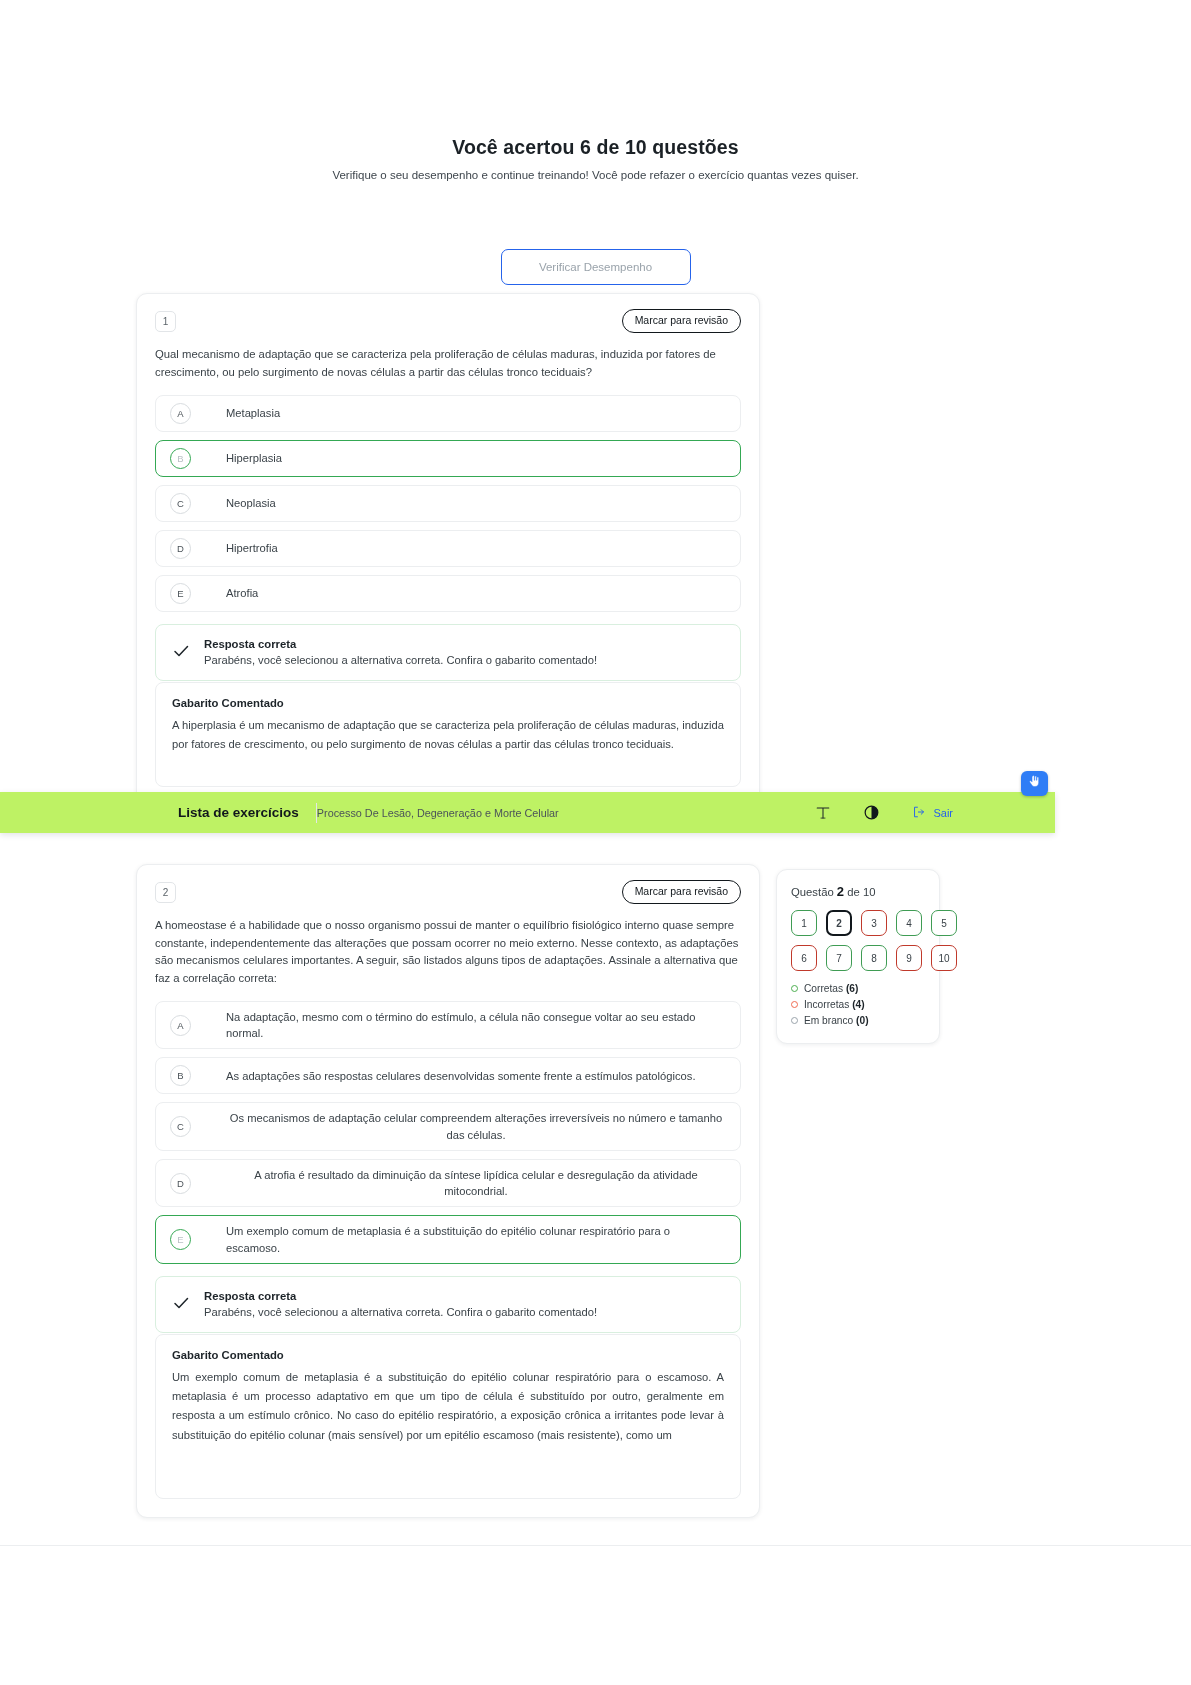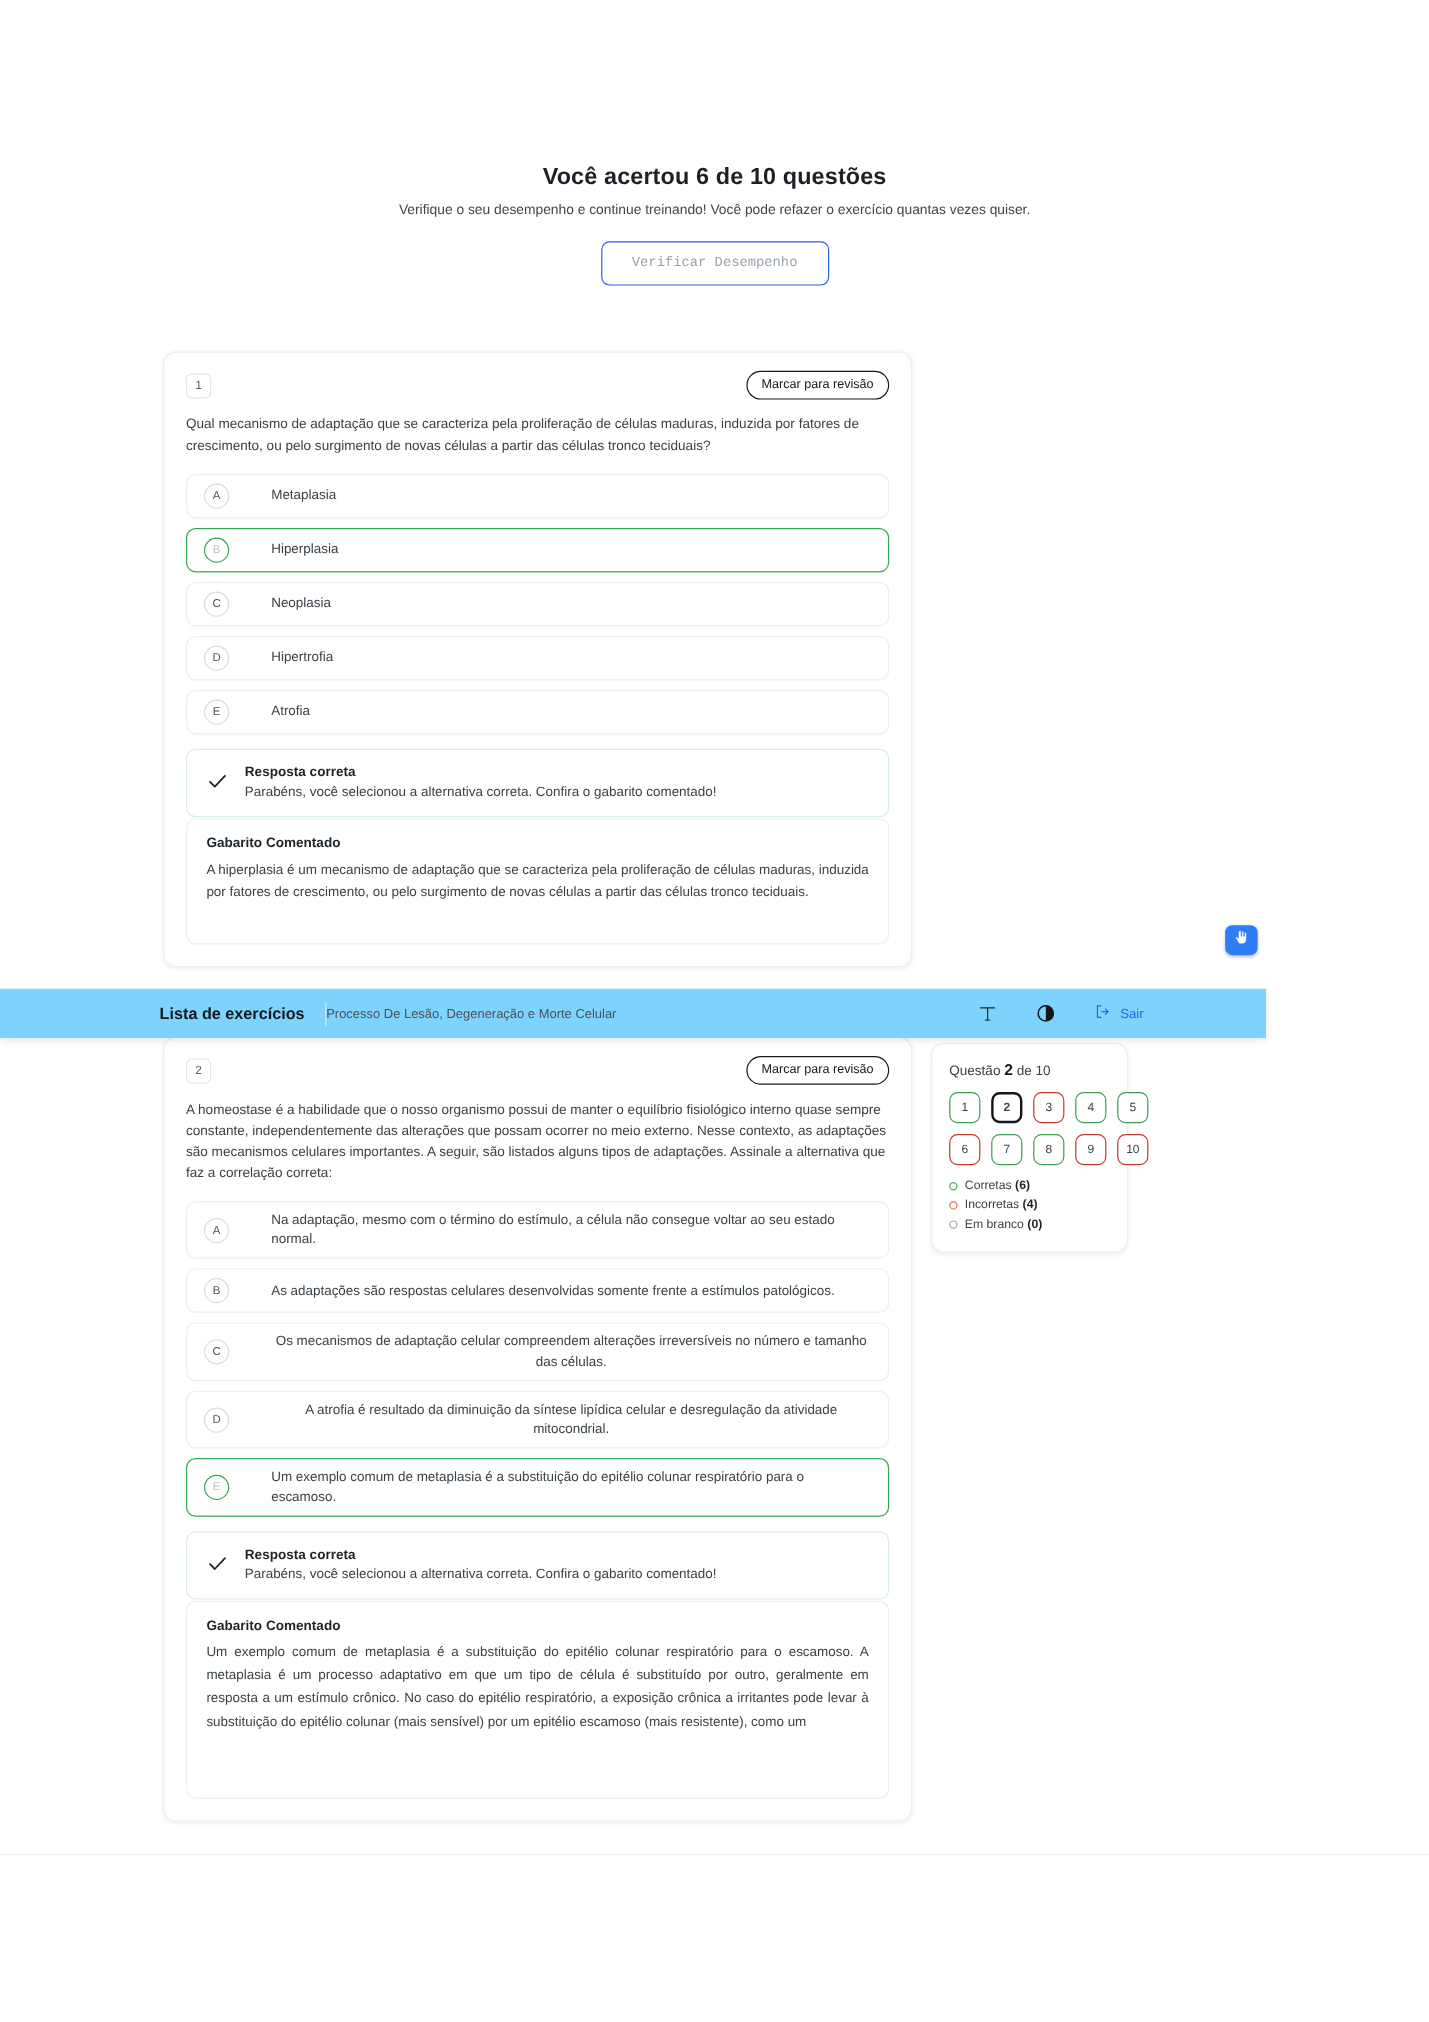--- a/index.html
+++ b/index.html
@@ -30,23 +30,24 @@
   }
   .perf-btn {
     display: inline-block;
     width: 190px;
     padding: 11px 0;
     border: 1.4px solid #2563eb;
     border-radius: 7px;
     background: #fff;
     color: #9aa3ab;
     font-size: 11.5px;
-    font-family: Liberation Mono, monospace;
+    font-family: Liberation Sans, sans-serif;
     cursor: pointer;
     text-align: center;
+    margin-top: 48px;
   }
 
   
   .q-card {
     position: absolute;
     left: 136px;
     width: 624px;
     background: #fff;
     border: 1px solid #eceef0;
     border-radius: 11px;
@@ -155,28 +156,29 @@
   #card1-clip {
     position: absolute;
     left: 0; top: 0; width: 1191px; height: 811px;
     overflow: hidden;
   }
   #card1 { top: 293px; }
 
   
   .toolbar {
     position: absolute;
-    left: 0; top: 824px;
+    left: 0; top: 792px;
     width: 1055px;
     height: 41px;
-    background: #7dd3fc;
+    background: #bef264;
     box-shadow: 0 2px 6px rgba(20,30,40,.12);
     display: flex;
     align-items: center;
     z-index: 20;
+    padding-left: 45px;
   }
   .tb-title {
     font-size: 13.5px;
     font-weight: bold;
     color: #11171c;
     margin-left: 133px;
     padding-right: 17px;
   }
   .tb-sep { width:1px; height:20px; background:#e3e6e9; }
   .tb-crumb { font-size: 10.8px; color: #4b5359; }

